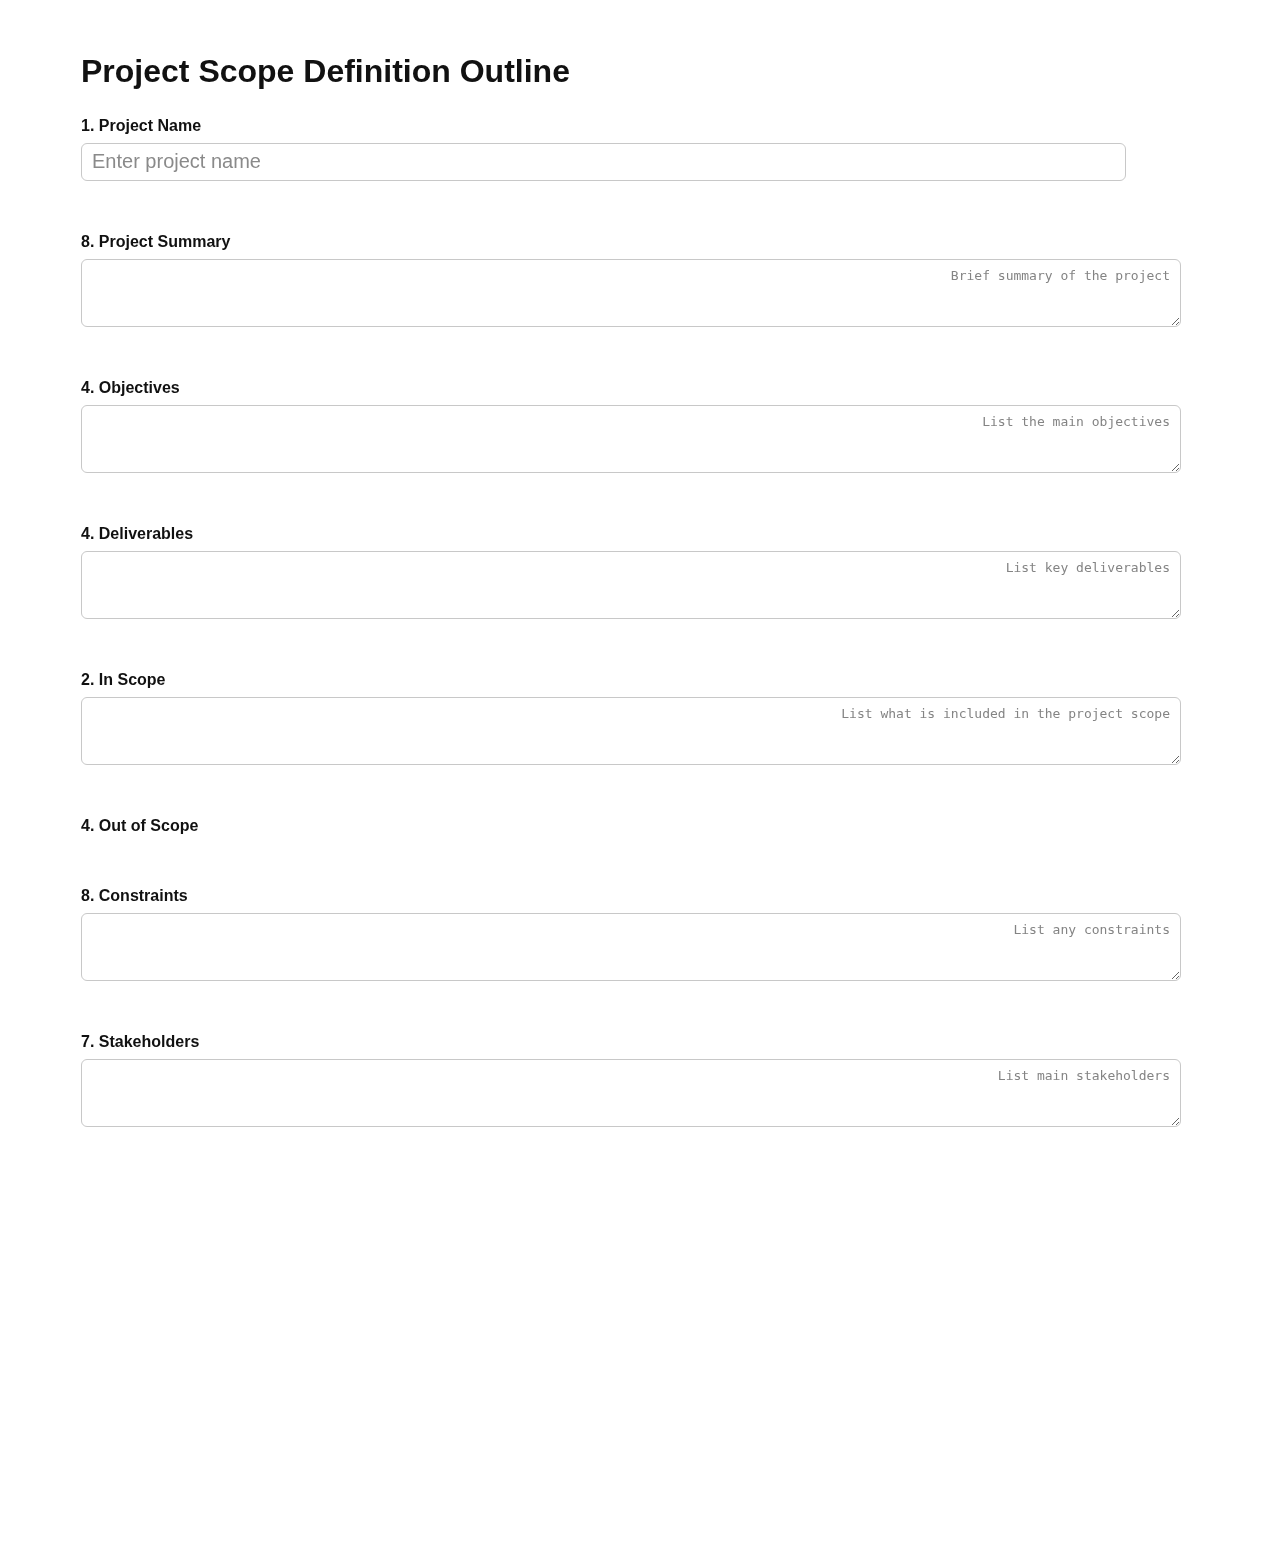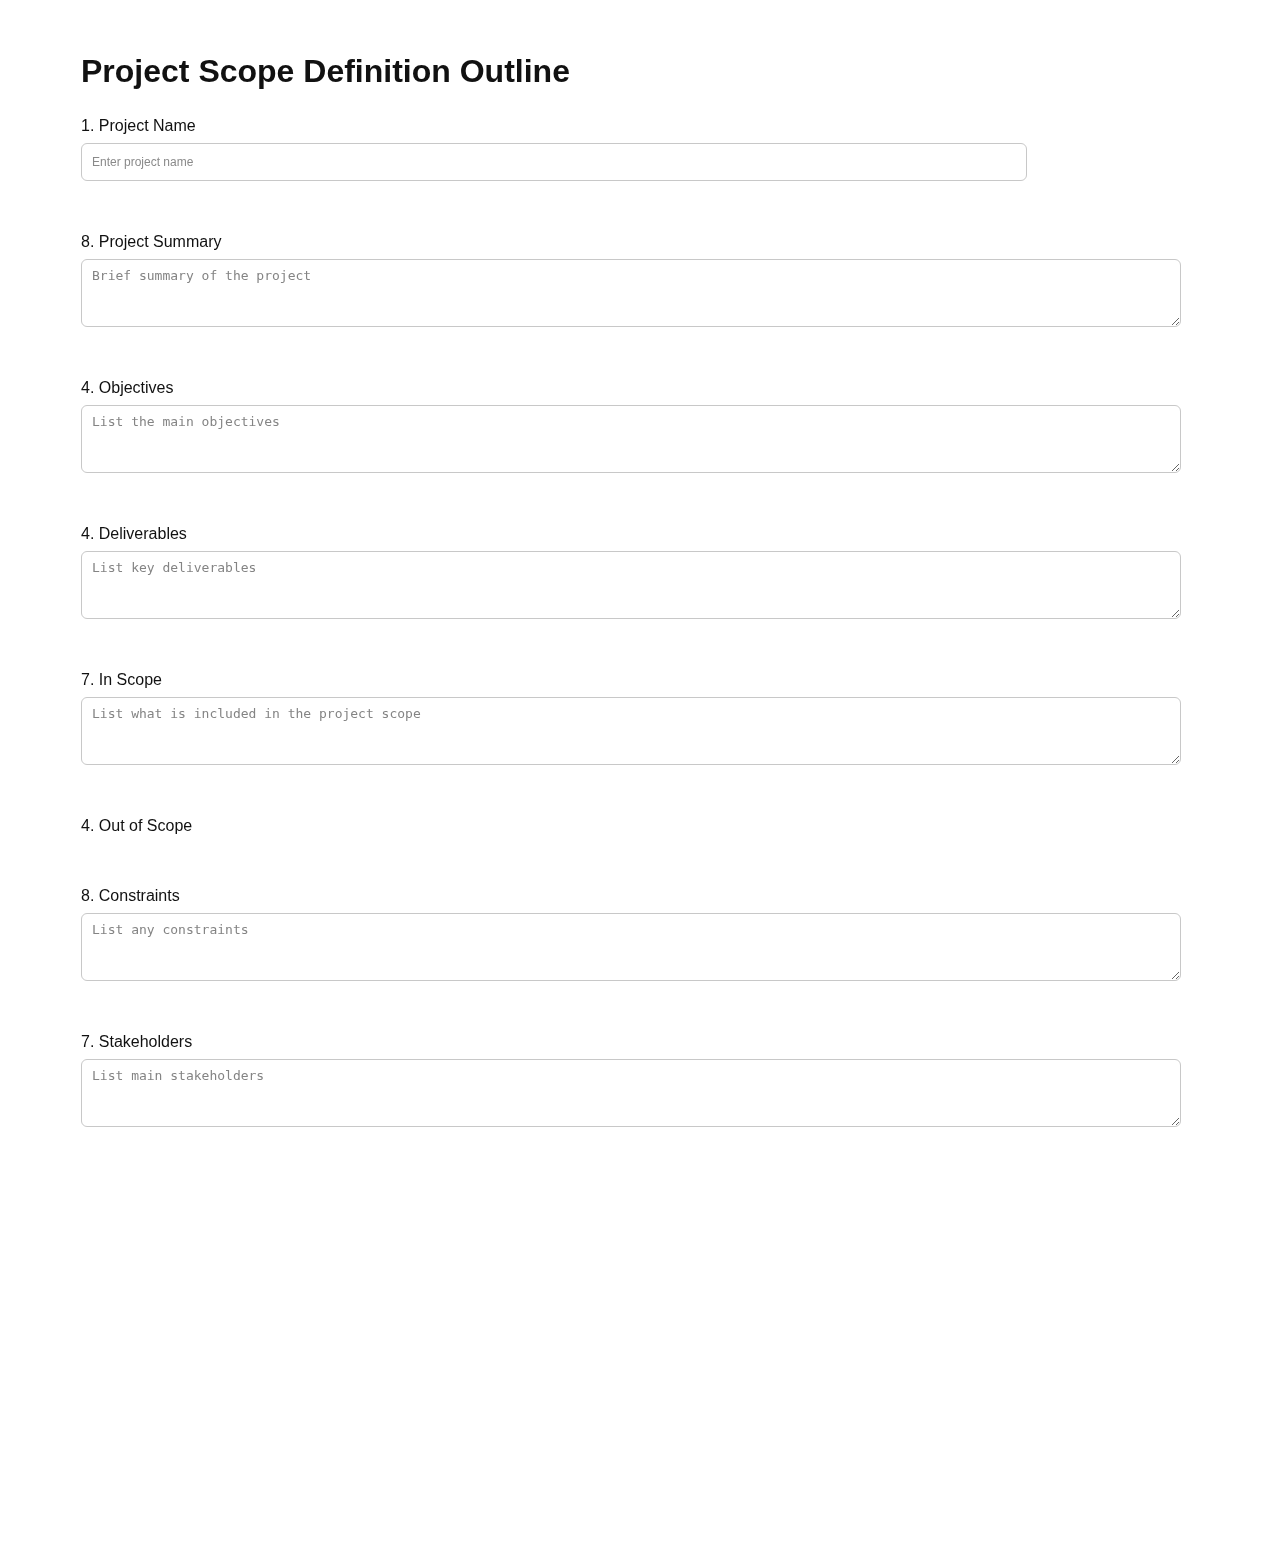--- a/index.html
+++ b/index.html
@@ -24,53 +24,54 @@
     font-weight: bold;
     line-height: 1.15;
     color: #111111;
     margin-bottom: 27px;
     letter-spacing: 0px;
   }
   .form-group { margin-bottom: 52px; }
   .form-group label {
     display: block;
     font-size: 16px;
-    font-weight: normal;
+    font-weight: bold;
     line-height: 18px;
     margin-bottom: 8px;
     color: #111111;
   }
   .text-input {
     display: block;
-    width: 946px;
+    width: 1045px;
     height: 38px;
     border: 1px solid #c8c8c8;
     border-radius: 6px;
     padding: 0 10px;
     font-family: "Liberation Sans", sans-serif;
-    font-size: 12px;
+    font-size: 20px;
     color: #111111;
     background: #ffffff;
     outline: none;
   }
   .text-input::placeholder { color: #8a8a8a; opacity: 1; }
   .text-area {
     display: block;
     width: 1100px;
     height: 68px;
     border: 1px solid #c8c8c8;
     border-radius: 6px;
     padding: 8px 10px;
     font-family: "DejaVu Sans Mono", "Liberation Mono", monospace;
     font-size: 13px;
     line-height: 16px;
     color: #111111;
     background: #ffffff;
     outline: none;
     resize: both;
+    text-align: right;
   }
   .text-area::placeholder { color: #848484; opacity: 1; }
 </style>
 </head>
 <body>
 
 <div class="viewport">
   <div class="page">
     <h1 class="page-title">Project Scope Definition Outline</h1>
     <form id="scope-form">
@@ -84,21 +85,21 @@
         </div>
         <div class="form-group">
           <label>4. Objectives</label>
           <textarea class="text-area" placeholder="List the main objectives" style=""></textarea>
         </div>
         <div class="form-group">
           <label>4. Deliverables</label>
           <textarea class="text-area" placeholder="List key deliverables" style=""></textarea>
         </div>
         <div class="form-group">
-          <label>7. In Scope</label>
+          <label>2. In Scope</label>
           <textarea class="text-area" placeholder="List what is included in the project scope" style=""></textarea>
         </div>
         <div class="form-group">
           <label>4. Out of Scope</label>
         </div>
         <div class="form-group">
           <label>8. Constraints</label>
           <textarea class="text-area" placeholder="List any constraints" style=""></textarea>
         </div>
         <div class="form-group">

